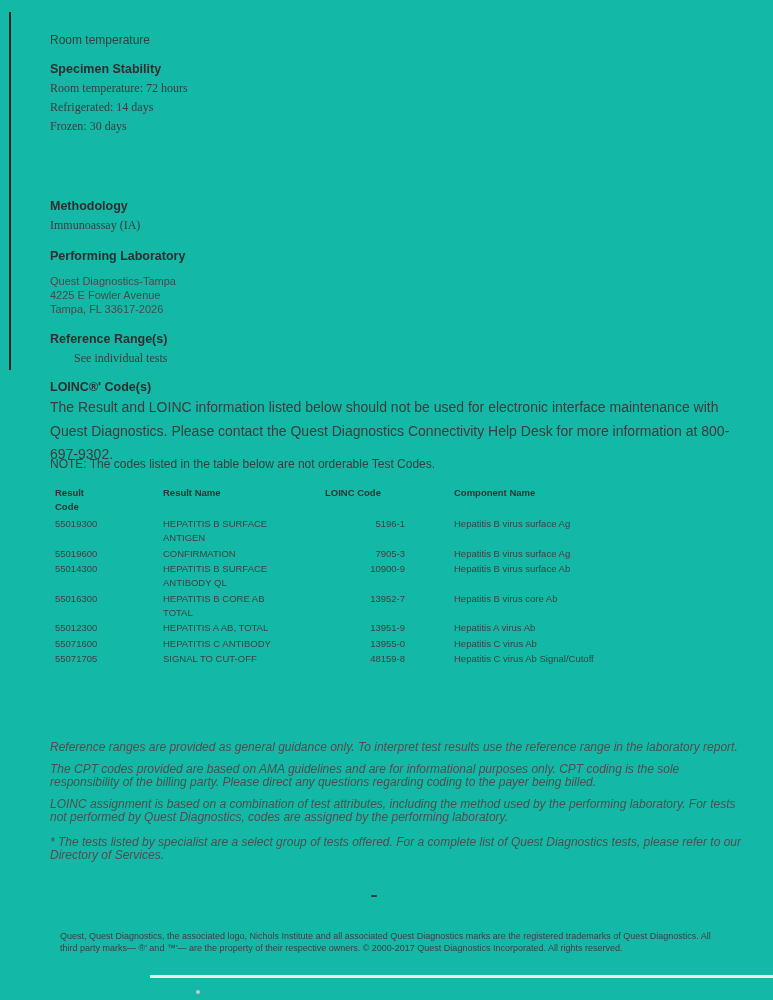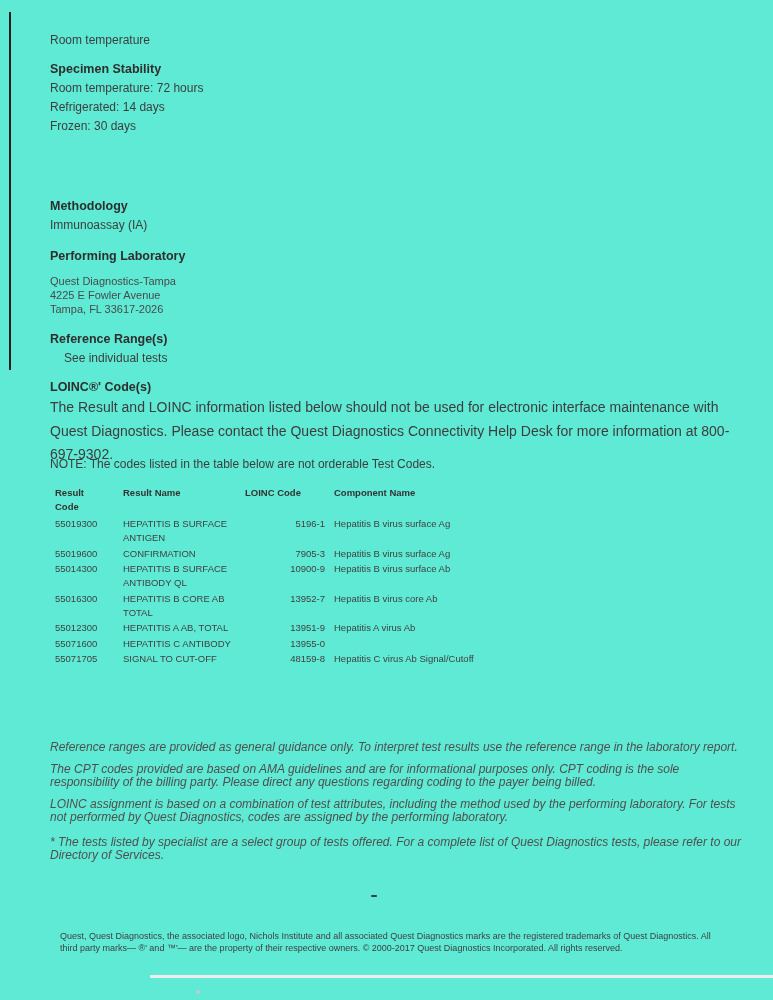--- a/index.html
+++ b/index.html
@@ -1,34 +1,34 @@
 <!DOCTYPE html>
 <html><head>
 <meta charset="utf-8">
 <style>
   html,body{margin:0;padding:0;background:#9a9a9a;}
   .page{
     position:relative;
     width:773px;height:1000px;
-    background:#5eead4;
+    background:#14b8a6;
     overflow:hidden;
     font-family:"Liberation Sans","DejaVu Sans",sans-serif;
     color:#3d3d3d;
   }
   .abs{position:absolute;}
   
   .sec-title{font-size:12.5px;font-weight:bold;color:#2e2e2e;line-height:19px;}
-  .sec-line{font-size:12px;color:#3d3d3d;line-height:19px;}
+  .sec-line{font-size:12px;color:#3d3d3d;line-height:19px;font-family:Liberation Serif, serif;}
   .intro-line{font-size:12px;color:#3d3d3d;line-height:19px;}
   .lab-line{font-size:11px;color:#4a4a4a;line-height:14px;}
   .paragraph{font-size:14px;color:#3d3d3d;line-height:23.5px;width:694px;}
   .note-line{font-size:12px;color:#3d3d3d;line-height:18px;}
   
   .loinc-table{left:55px;top:486px;width:620px;font-size:9.5px;color:#414141;}
-  .t-row{display:flex;align-items:flex-start;margin-bottom:1.5px;}
+  .t-row{display:flex;align-items:flex-start;margin-bottom:1.5px;gap:40px;}
   .t-head{font-weight:bold;color:#333;margin-bottom:3px;}
   .c1{width:68px;flex:0 0 68px;line-height:14px;}
   .c1 .hdr-wrap{display:inline-block;max-width:40px;}
   .c2{width:122px;flex:0 0 122px;line-height:14px;padding-right:8px;box-sizing:border-box;}
   .c3{width:80px;flex:0 0 80px;text-align:right;line-height:14px;}
   .c3.hdr{text-align:left;}
   .c4{flex:1;padding-left:9px;line-height:14px;}
   
   .footnote{font-style:italic;font-size:12px;color:#4f4f4f;line-height:13px;width:698px;}
   
@@ -119,20 +119,21 @@
     <div class="t-row">
       <div class="c1">55012300</div>
       <div class="c2">HEPATITIS A AB, TOTAL</div>
       <div class="c3">13951-9</div>
       <div class="c4">Hepatitis A virus Ab</div>
     </div>
     <div class="t-row">
       <div class="c1">55071600</div>
       <div class="c2">HEPATITIS C ANTIBODY</div>
       <div class="c3">13955-0</div>
+      <div class="c4">Hepatitis C virus Ab</div>
     </div>
     <div class="t-row">
       <div class="c1">55071705</div>
       <div class="c2">SIGNAL TO CUT-OFF</div>
       <div class="c3">48159-8</div>
       <div class="c4">Hepatitis C virus Ab Signal/Cutoff</div>
     </div>
   </div>
 
   <div class="abs footnote" style="left:50px;top:741px;">Reference ranges are provided as general guidance only. To interpret test results use the reference range in the laboratory report.</div>

